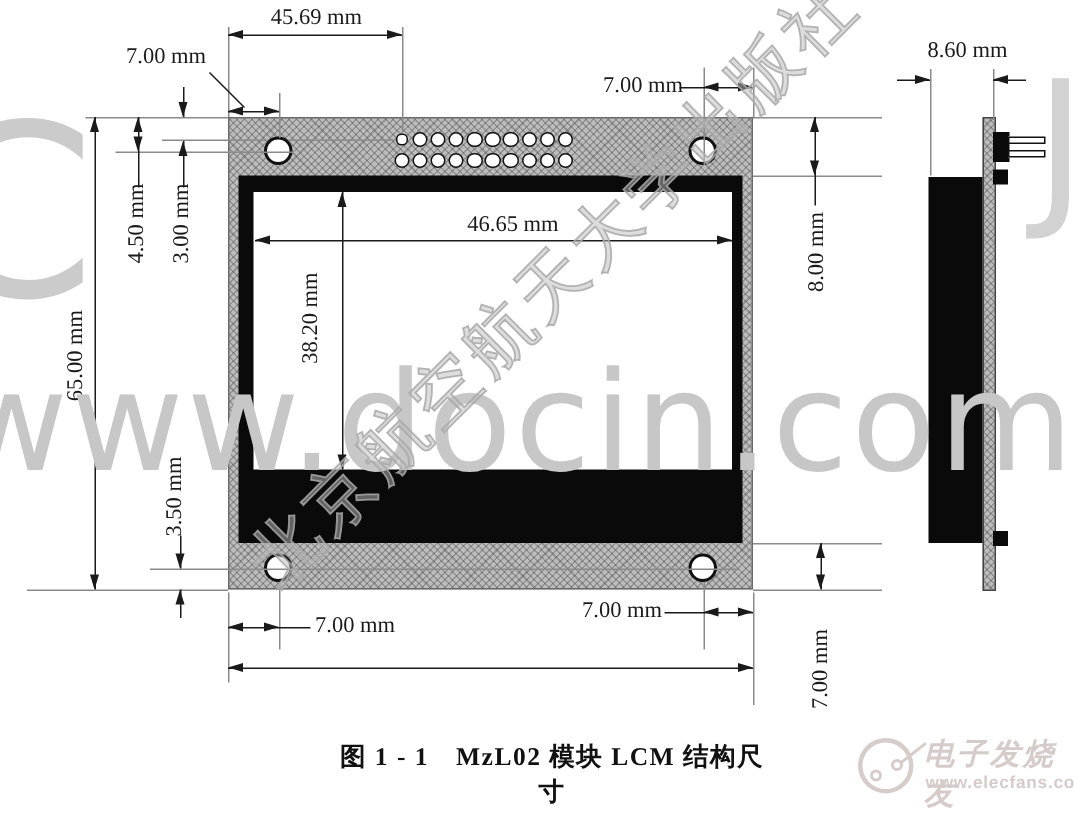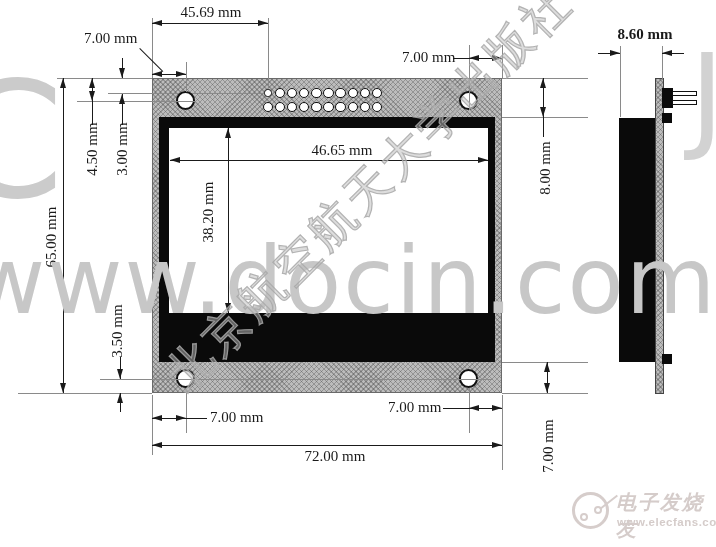--- a/index.html
+++ b/index.html
@@ -166,40 +166,40 @@
   <div class="lbl" style="left:84px;top:30px;">7.00 mm</div>
   <div class="lblv" style="left:92px;top:149px;">4.50 mm</div>
   <div class="lblv" style="left:122px;top:149px;">3.00 mm</div>
   <div class="lblv" style="left:51px;top:237px;">65.00 mm</div>
   <div class="lblc" style="left:292px;top:142px;width:100px;">46.65 mm</div>
   <div class="lblv" style="left:208px;top:212px;">38.20 mm</div>
   <div class="lblv" style="left:545px;top:168px;">8.00 mm</div>
   <div class="lbl" style="left:402px;top:49px;">7.00 mm</div>
   <div class="lblv" style="left:117px;top:331px;">3.50 mm</div>
   <div class="lbl" style="left:210px;top:409px;">7.00 mm</div>
-  <div class="lblc" style="left:285px;top:448px;width:100px;">72.00 mm</div>
   <div class="lbl" style="left:388px;top:399px;">7.00 mm</div>
   <div class="lblv" style="left:548px;top:446px;">7.00 mm</div>
 
   <div class="panel hatch" style="left:655px;top:78px;width:9px;height:316px;border-color:#444;"></div>
   <div class="black" style="left:619px;top:118px;width:36px;height:244px;"></div>
   <div class="black" style="left:662px;top:88px;width:11px;height:20px;"></div>
   <div class="pin" style="left:672px;top:91px;width:25px;height:5px;"></div>
   <div class="pin" style="left:672px;top:100px;width:25px;height:5px;"></div>
   <div class="black" style="left:662px;top:113px;width:10px;height:10px;"></div>
   <div class="black" style="left:662px;top:354px;width:10px;height:10px;"></div>
 
   <div class="vl ext" style="left:620px;top:46px;height:71px;"></div>
   <div class="vl ext" style="left:662px;top:46px;height:34px;"></div>
   <div class="hl" style="left:598px;top:53px;width:22px;"></div>
   <div class="ar" style="left:610px;top:49.5px;"></div>
   <div class="hl" style="left:662px;top:53px;width:22px;"></div>
   <div class="al" style="left:662px;top:49.5px;"></div>
-  <div class="lblc" style="left:608px;top:26px;width:74px;font-weight:bold;">8.60 mm</div>
-
+  <div class="lblc" style="left:608px;top:26px;width:74px;">8.60 mm</div>
+
+  <div class="caption" style="left:218px;top:493px;width:300px;">图 1 - 1　MzL02 模块 LCM 结构尺寸</div>
 
   <div class="wm wm-frag" style="left:-48px;top:62px;font-size:160px;color:#cbcbcb;">C</div>
   <div class="wm wm-frag" style="left:690px;top:40px;font-size:115px;color:#d2d2d2;">J</div>
   <div class="wm wm-big" style="left:-30px;top:236px;">www.docin.com</div>
   <div class="wm wm-pub" style="left:158px;top:366px;">北京航空航天大学出版社</div>
 
   <div class="ef ef-circle" style="left:572px;top:492px;"></div>
   <div class="ef-dot" style="left:580px;top:513px;"></div>
   <div class="ef-dot" style="left:594px;top:506px;"></div>
   <div class="ef-trace" style="left:600px;top:508px;width:22px;transform:rotate(-38deg);"></div>

